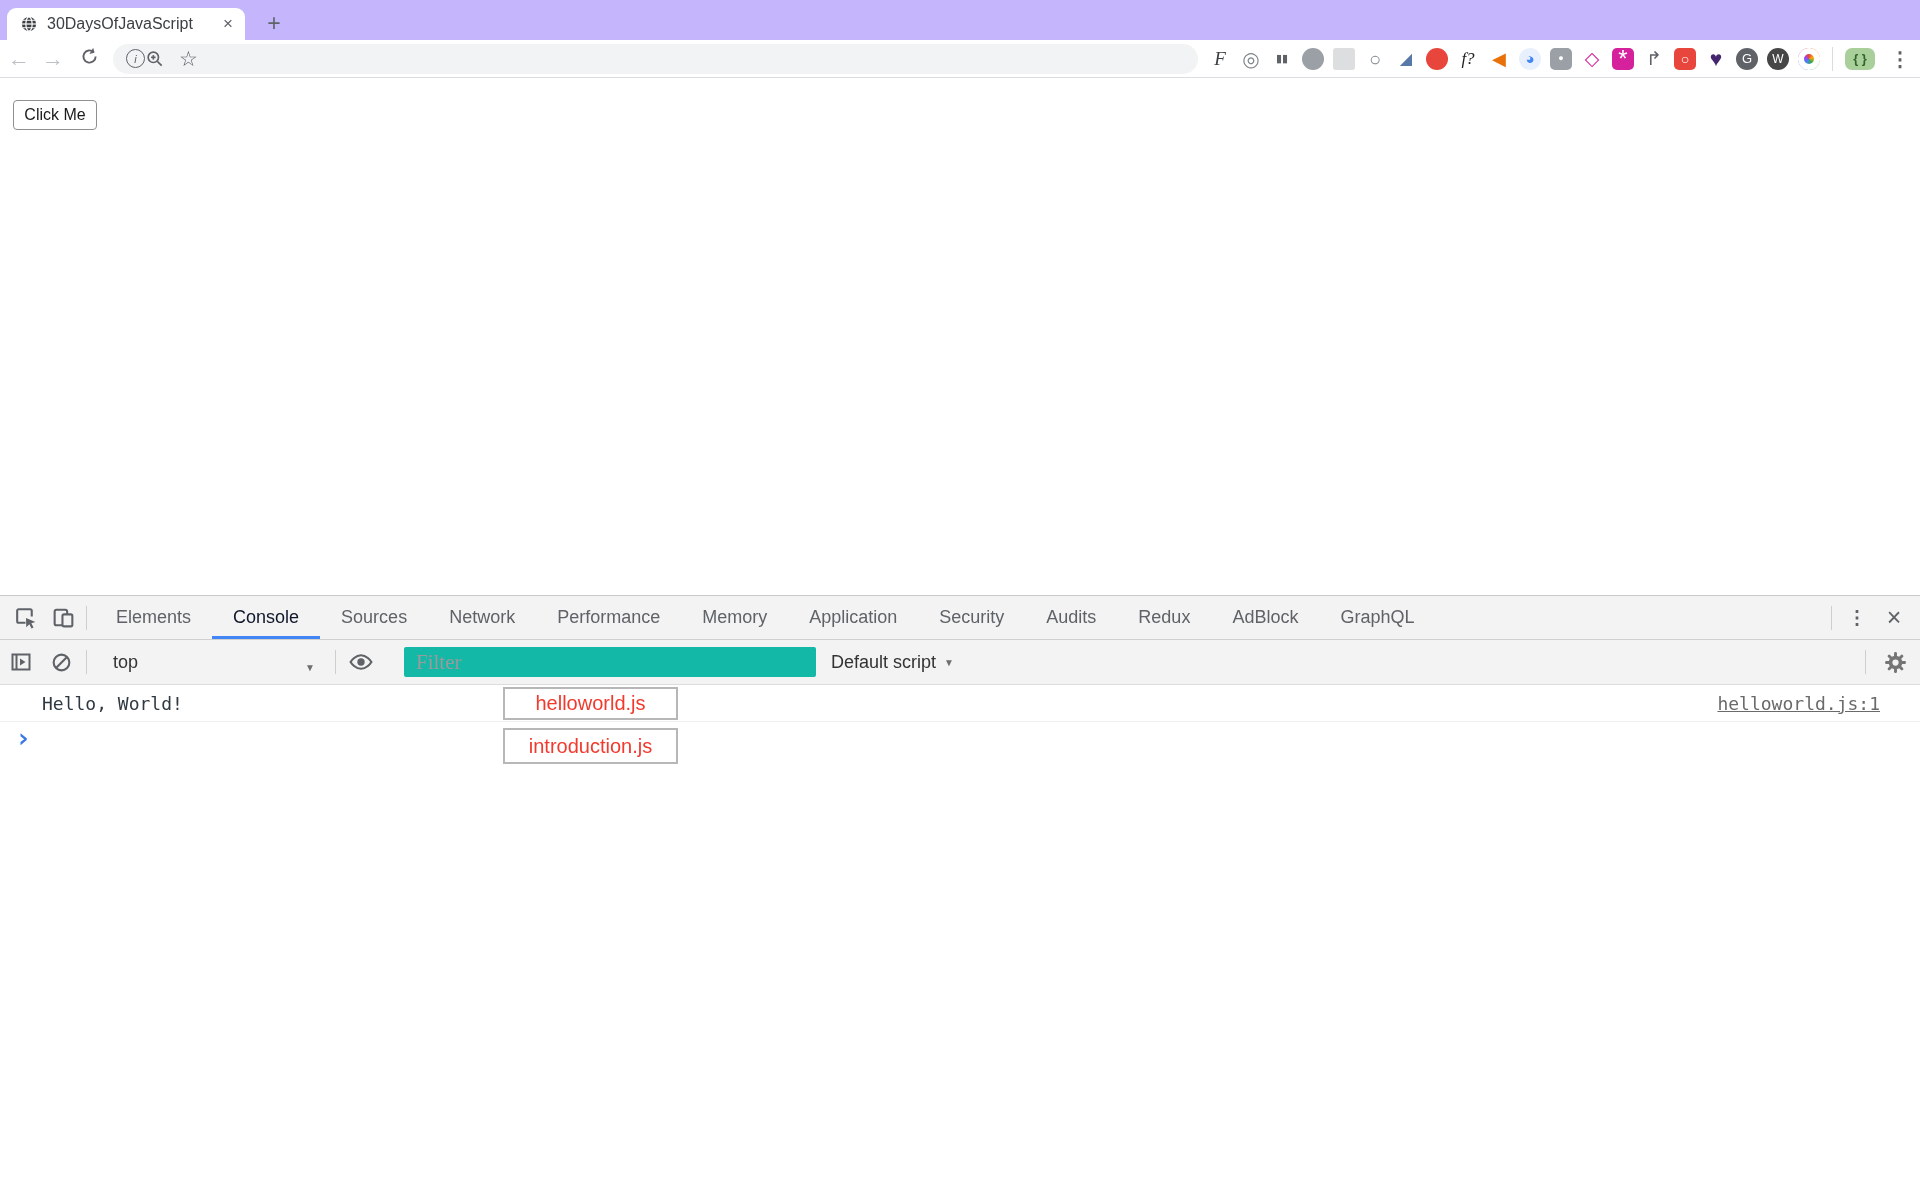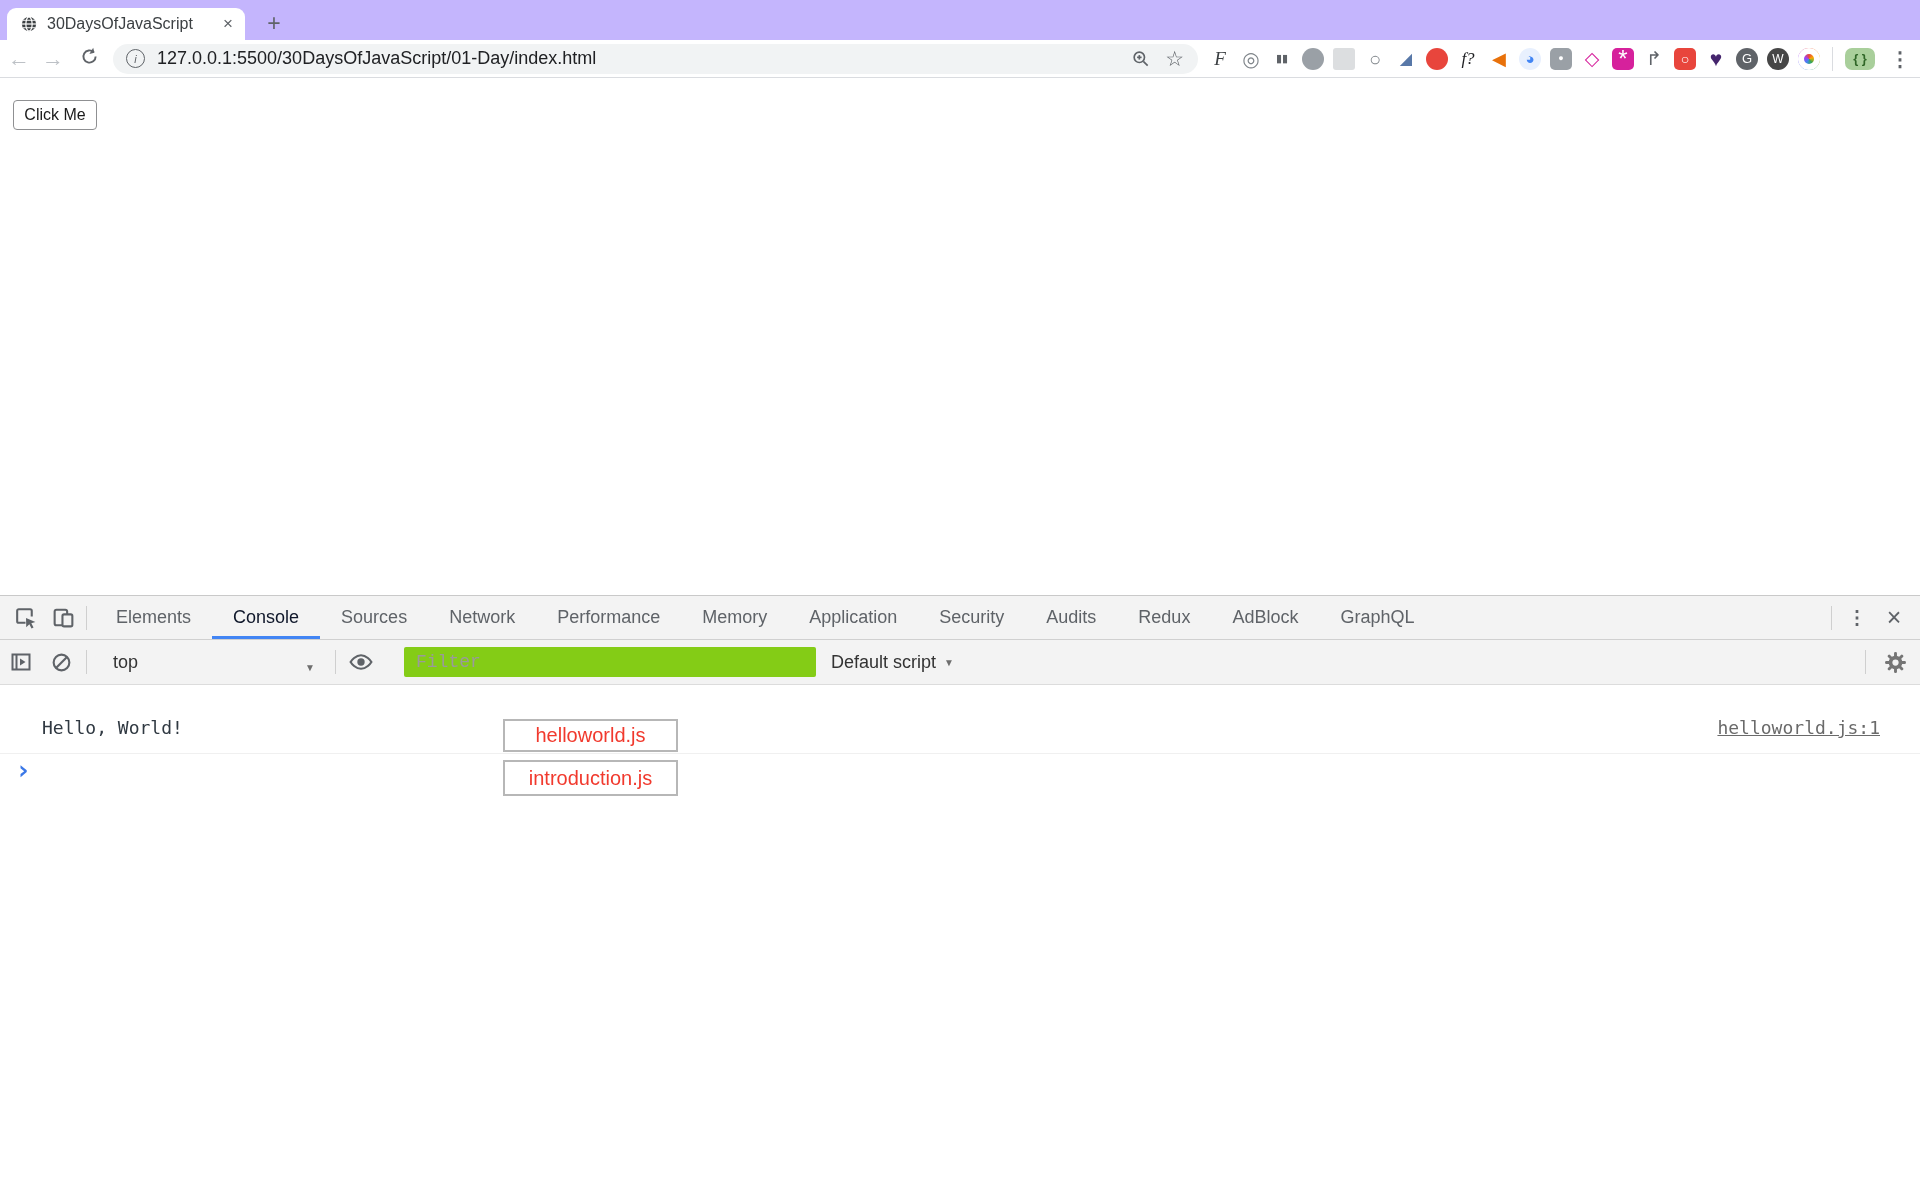--- a/index.html
+++ b/index.html
@@ -62,29 +62,29 @@
   .dt-tab.active{color:#0f172a;border-bottom-color:#4285f4;}
   .dt-right{margin-left:auto;display:flex;align-items:center;}
   .dots{font-size:19px;color:#5f6368;width:34px;text-align:center;font-weight:bold;}
   .xclose{font-size:25px;color:#5f6368;width:40px;text-align:center;margin-right:6px;}
 
   .dt-toolbar{height:45px;background:#f3f3f3;border-bottom:1px solid #dcdcdc;
               display:flex;align-items:center;box-sizing:border-box;}
   .ctx{width:226px;margin-left:2px;display:flex;align-items:flex-end;font-size:18px;color:#333;}
   .ctx .lbl{margin-left:14px;flex:1;}
   .drop-arrow{font-size:10px;color:#6e6e6e;margin-right:10px;}
-  .filter{margin-left:28px;width:388px;height:30px;border:none;background:#84cc16;border-radius:2px;
-          font-size:18px;padding:0 12px;color:#333;font-family:Liberation Mono, monospace;outline:none;}
+  .filter{margin-left:28px;width:388px;height:30px;border:none;background:#14b8a6;border-radius:2px;
+          font-size:21px;padding:0 12px;color:#333;font-family:Liberation Serif, serif;outline:none;}
   .filter::placeholder{color:#9a9a9a;}
   .levels{margin-left:15px;display:flex;align-items:center;font-size:18px;color:#333;gap:8px;}
   .spacer{flex:1;}
 
   .dt-console{position:relative;font-family:"DejaVu Sans Mono",monospace;}
-  .crow{display:flex;padding-left:42px;font-size:18px;color:#303942;
-        border-bottom:1px solid #f0f0f0;box-sizing:border-box;margin-top:32px;}
+  .crow{display:flex;align-items:center;padding-left:42px;font-size:18px;color:#303942;
+        border-bottom:1px solid #f0f0f0;box-sizing:border-box;}
   .csrc{margin-left:auto;margin-right:40px;color:#6a6a6a;text-decoration:underline;
         font-size:18px;cursor:pointer;}
   .prow{height:40px;display:flex;align-items:flex-start;}
   .chev{margin-left:15px;margin-top:2px;color:#3b78e7;font-size:27px;font-weight:bold;line-height:1;}
   .console-callout{position:absolute;width:175px;font-family:"Liberation Sans",sans-serif;
                    font-size:20px;}
   .red-text{color:#f1392d;}
 </style>
 </head>
 <body>
@@ -111,21 +111,20 @@
     <span class="nav-ic dis" style="margin-left:4px">←</span>
     <span class="nav-ic dis" style="margin-left:4px">→</span>
     <span class="nav-ic ena" style="margin-left:6px">
       <svg width="21" height="21" viewBox="0 0 24 24">
         <path d="M19 12a7 7 0 11-2.05-4.95" fill="none" stroke="#5f6368" stroke-width="2.2"></path>
         <path d="M17 1.8v6h-6z" fill="#5f6368" transform="rotate(-14 17 5)"></path>
       </svg>
     </span>
     <div class="omnibox">
       <span class="info-ic">i</span>
-      <span class="url">127.0.0.1:5500/30DaysOfJavaScript/01-Day/index.html</span>
       <span class="ob-right">
         <span style="display:flex">
           <svg width="20" height="20" viewBox="0 0 24 24" stroke="#5f6368" stroke-width="2" fill="none">
             <circle cx="10" cy="10" r="6.2"></circle>
             <line x1="14.8" y1="14.8" x2="20" y2="20"></line>
             <line x1="7.3" y1="10" x2="12.7" y2="10"></line>
             <line x1="10" y1="7.3" x2="10" y2="12.7"></line>
           </svg>
         </span>
         <span class="star">☆</span>

